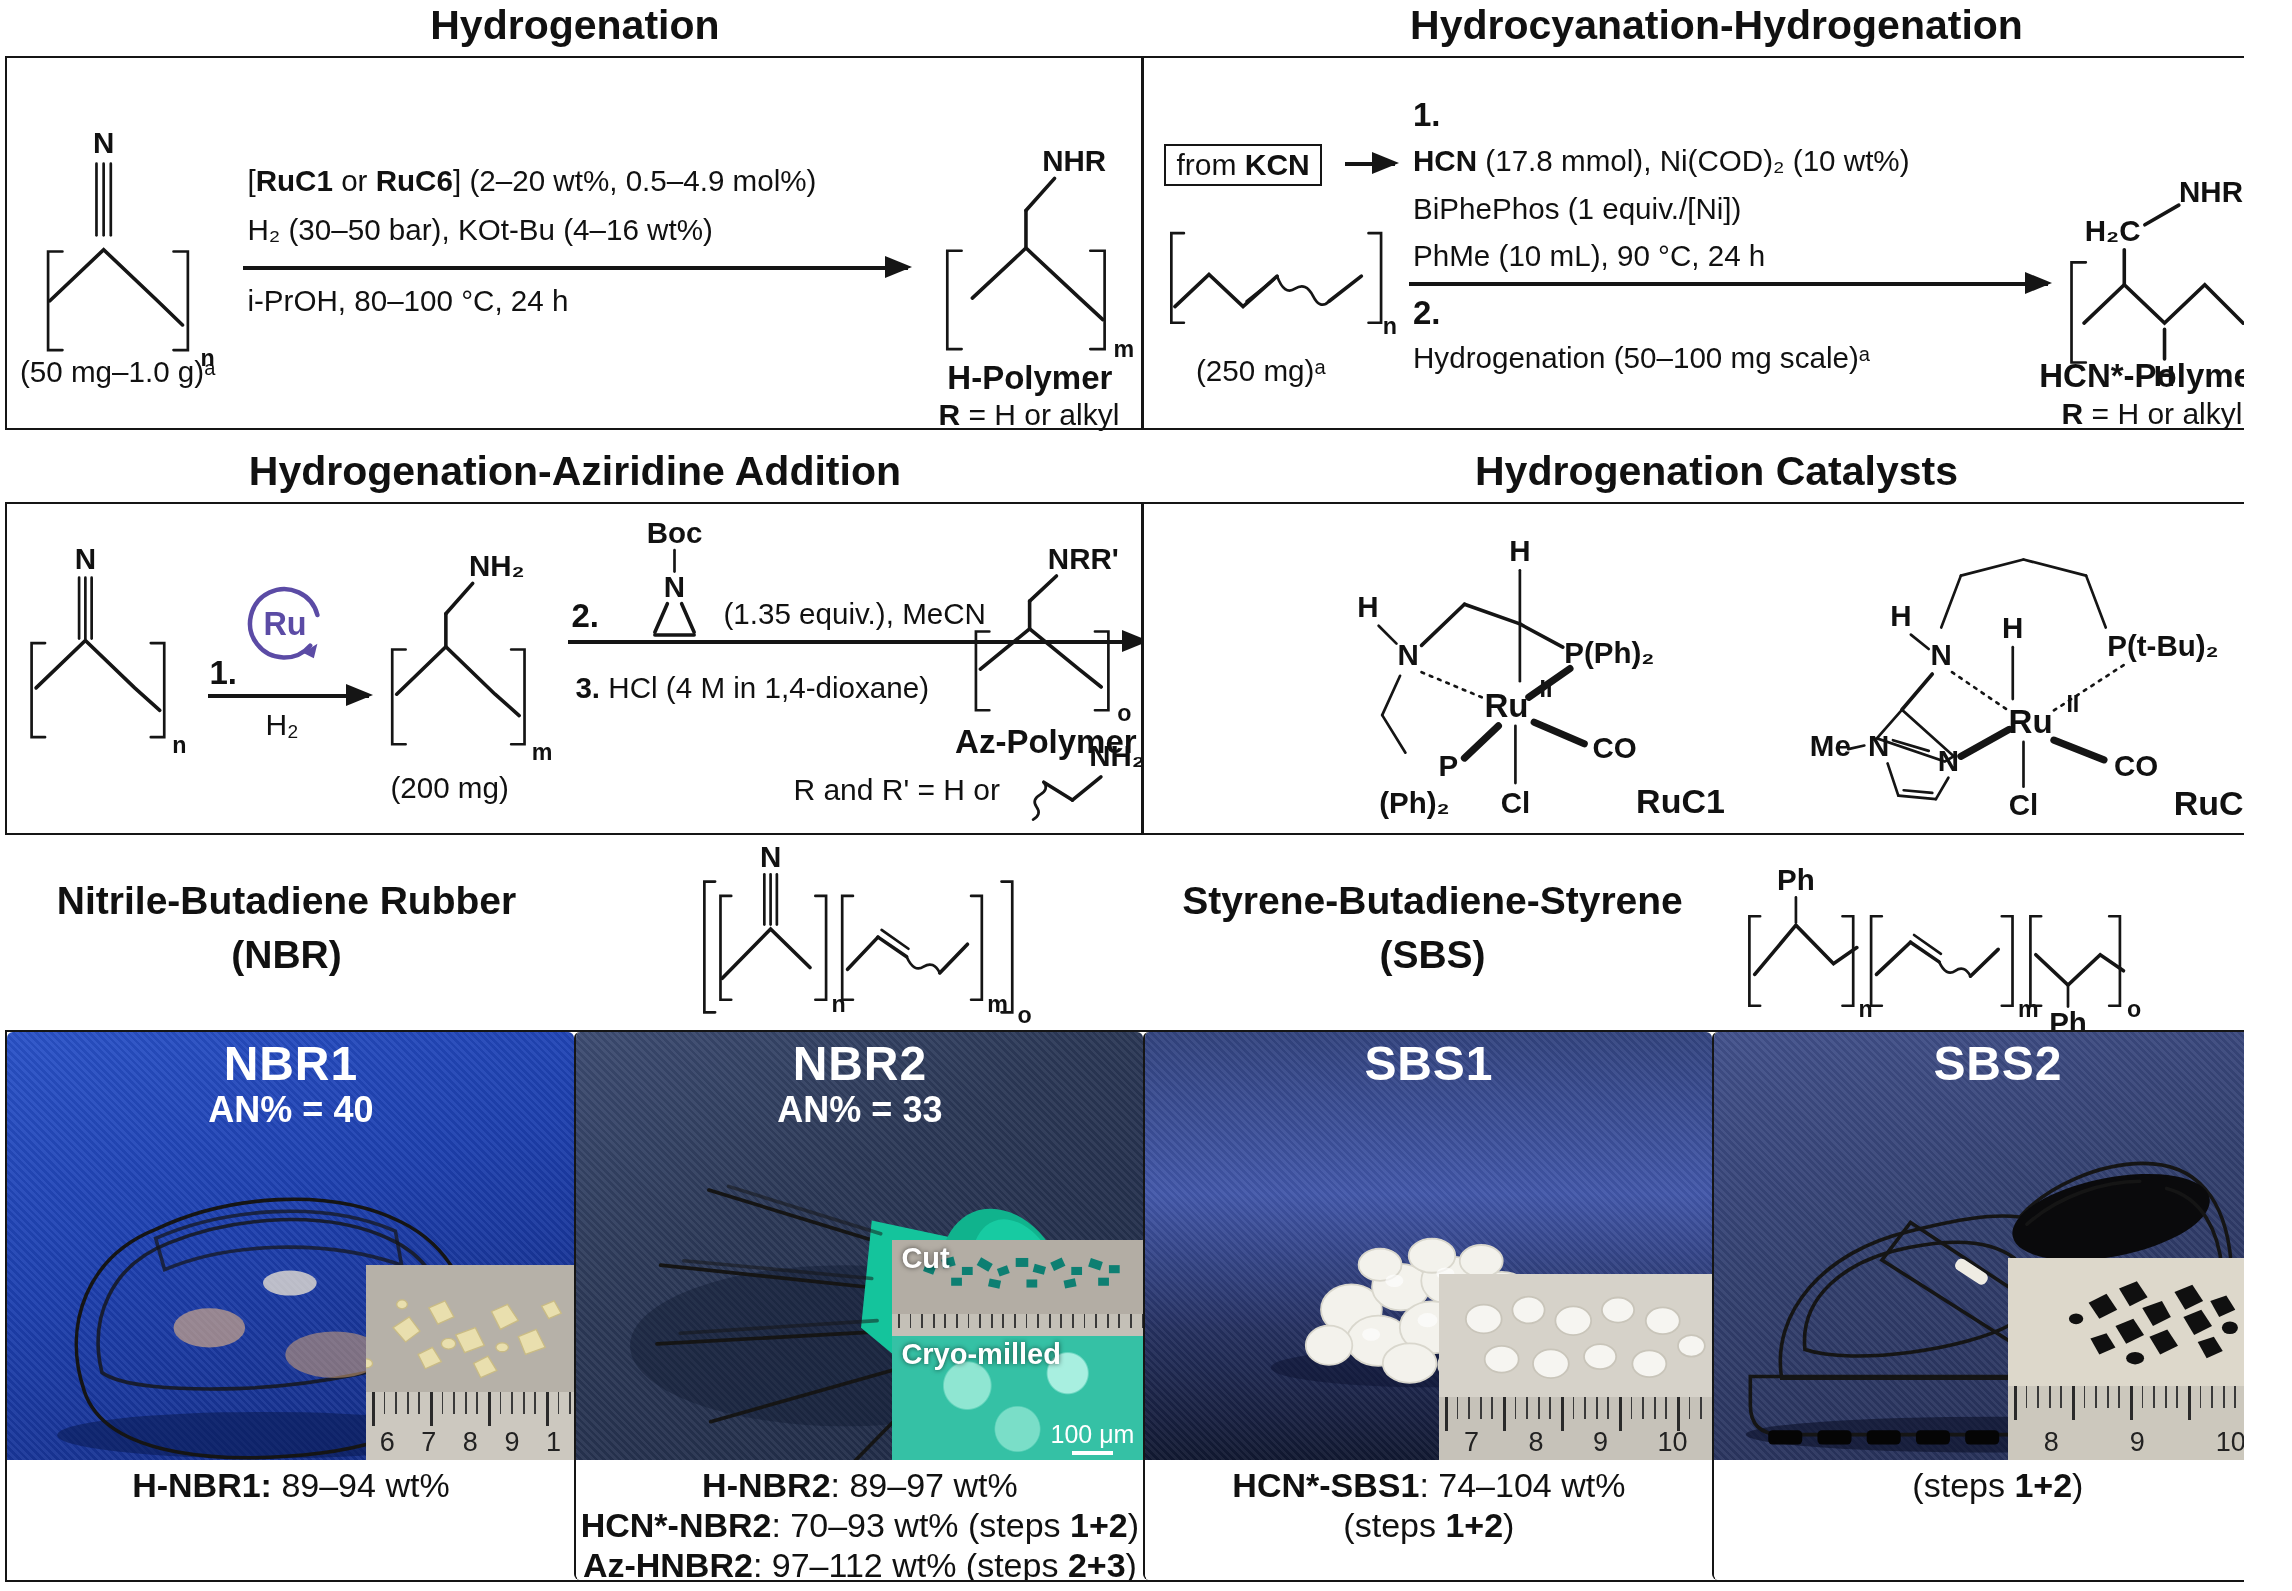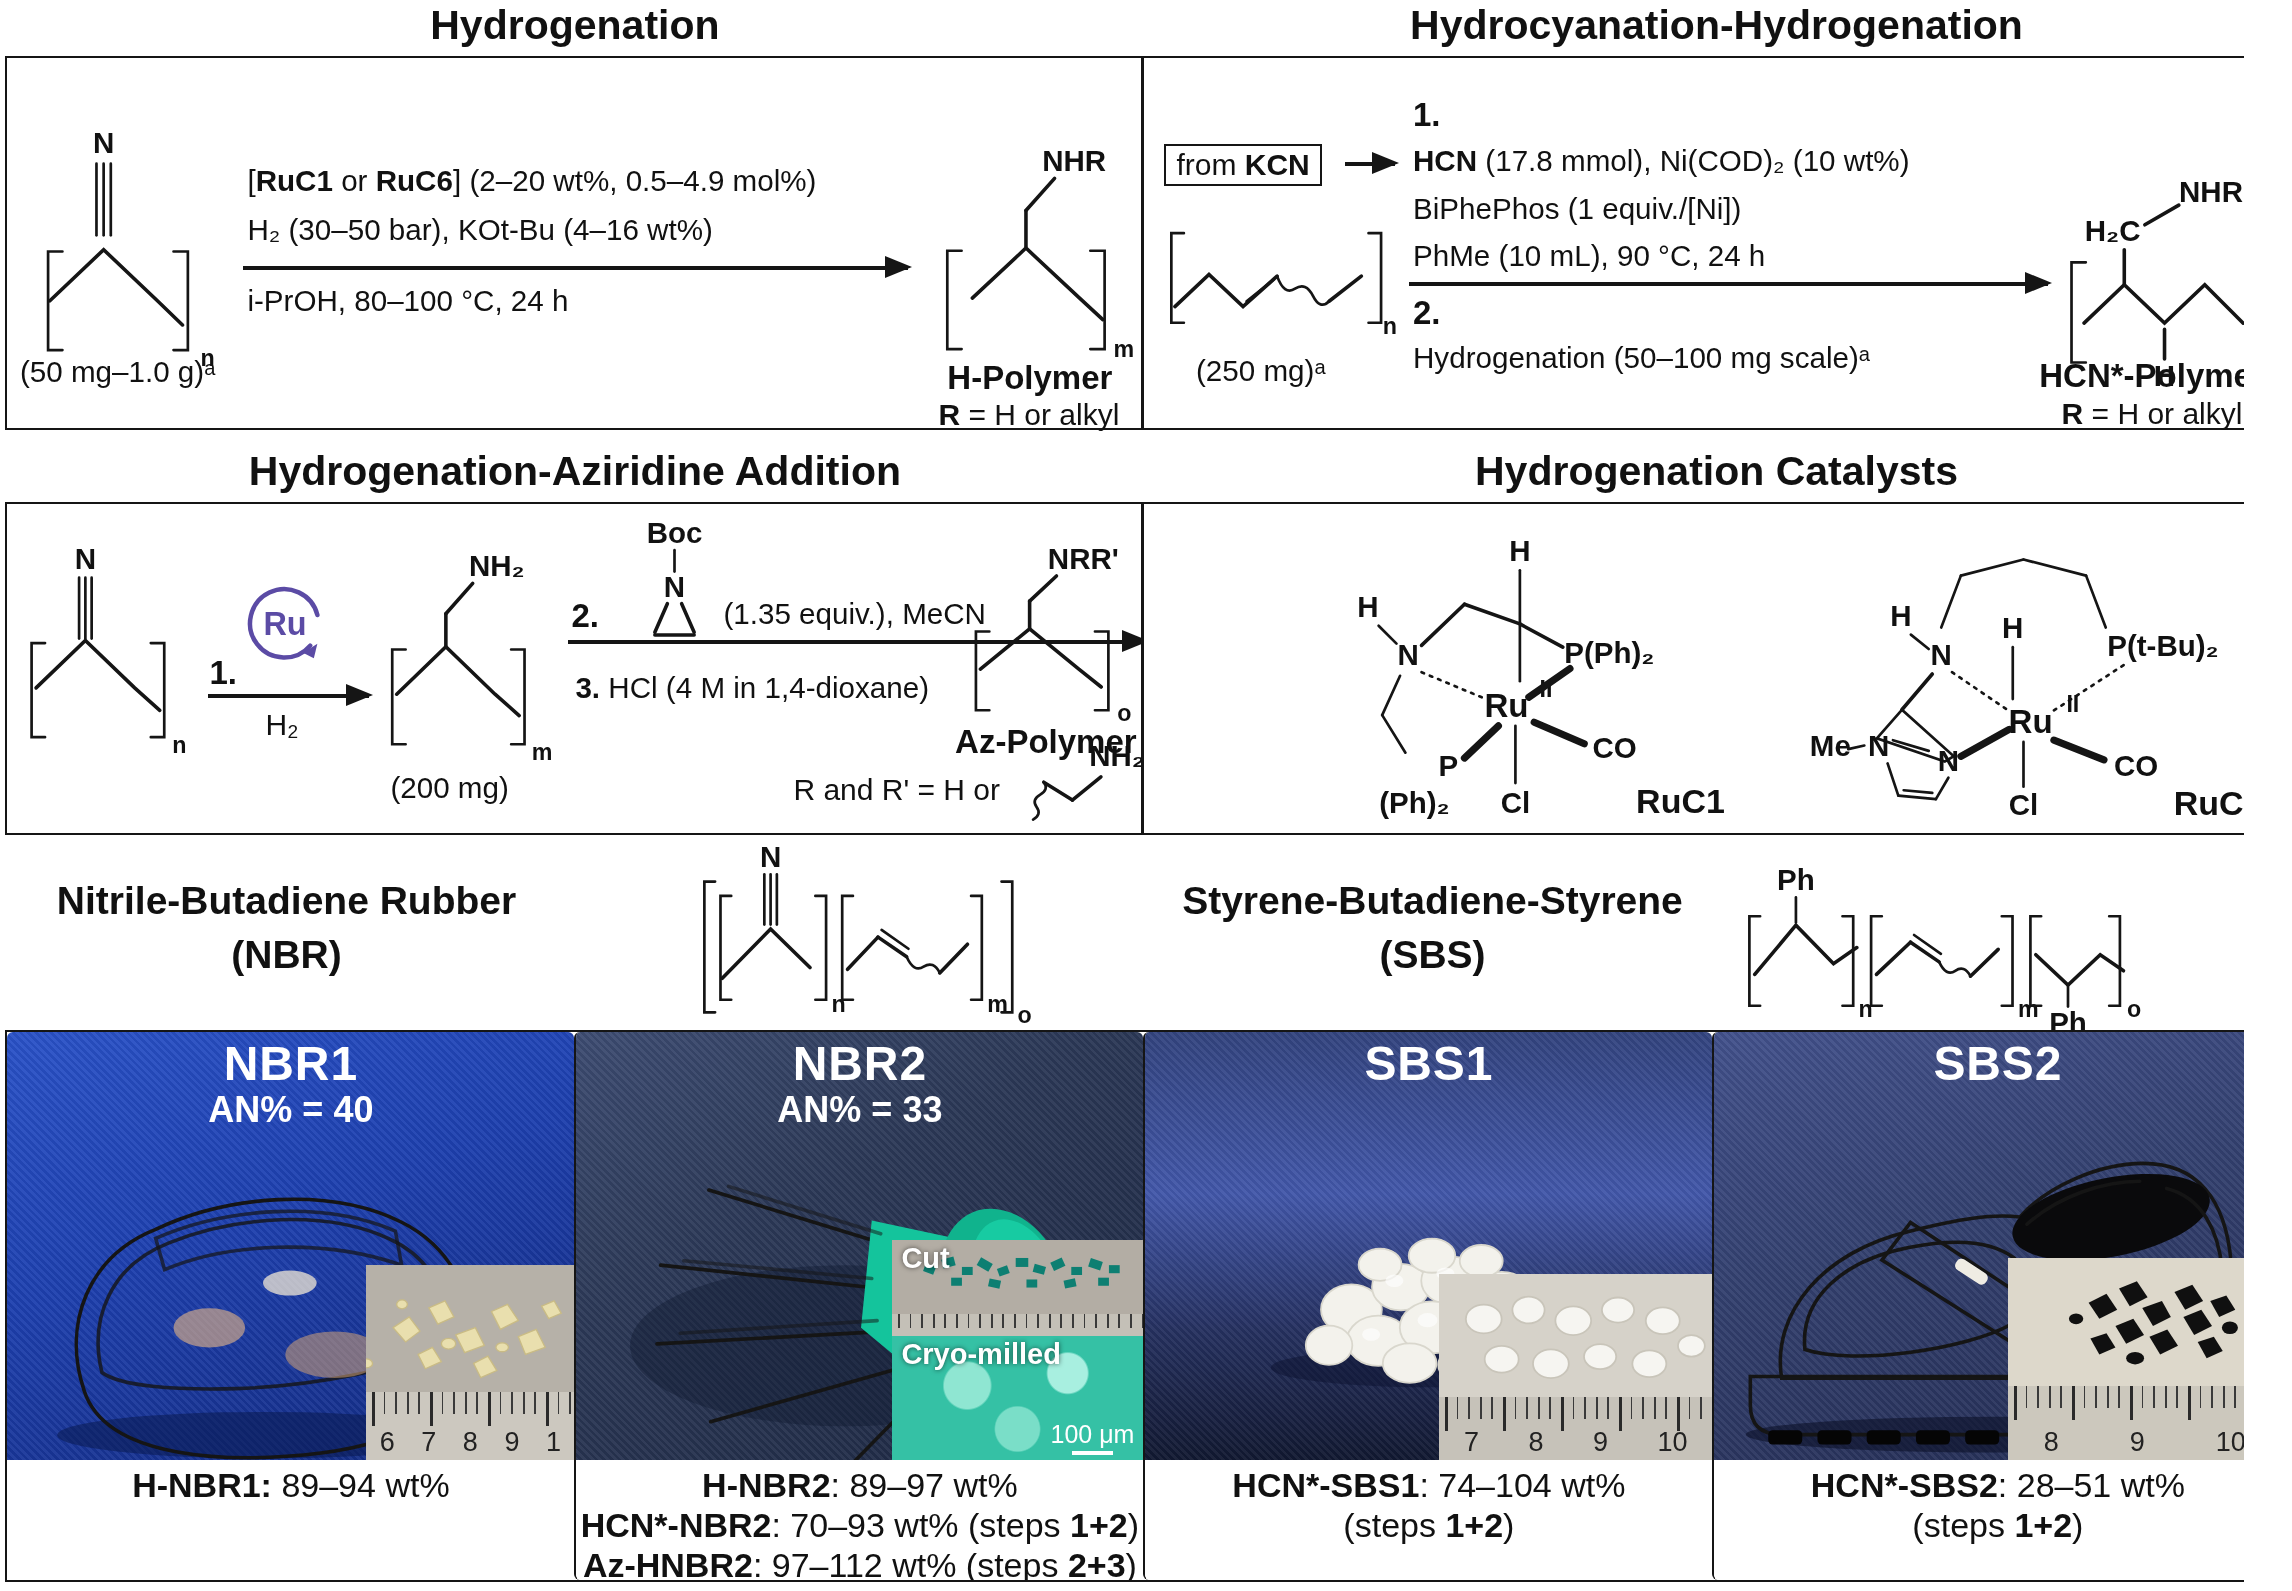--- a/index.html
+++ b/index.html
@@ -530,20 +530,19 @@
               <div class="ticks-major"></div>
             <div class="rnums">
               <span>8</span>
                 <span>9</span>
                 <span>10</span>
             </div>
           </div>
         </div>
       </div>
       <div class="caption">
-        <div><b>HCN*-SBS2</b><span>: 28–51 wt%</span></div>
         <div><span>(steps </span><b>1+2</b><span>)</span></div>
       </div>
     </div>
 
   </div>
 </div>
 
 
 </body></html>

